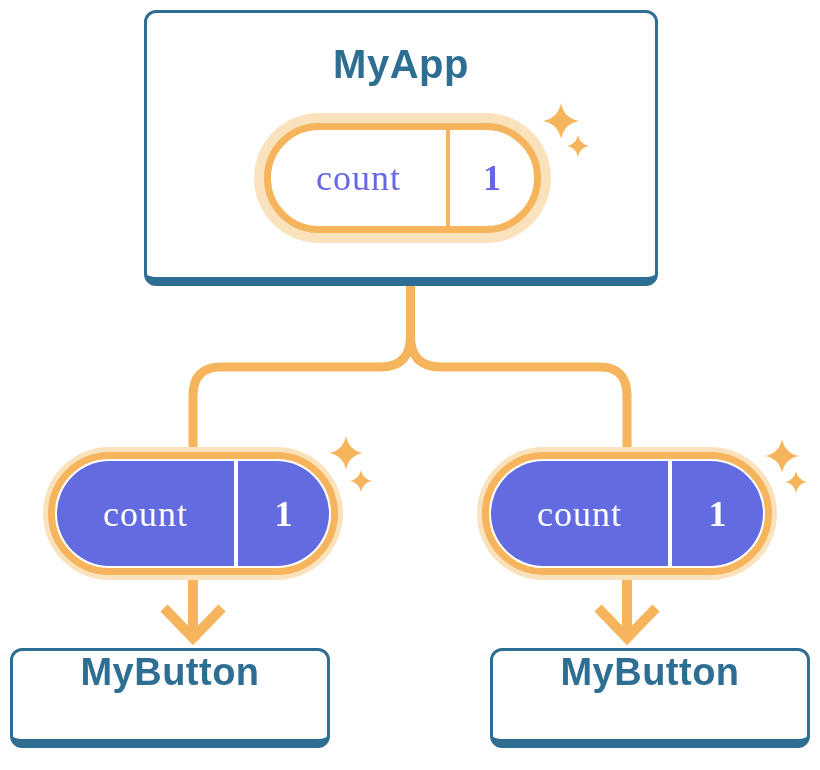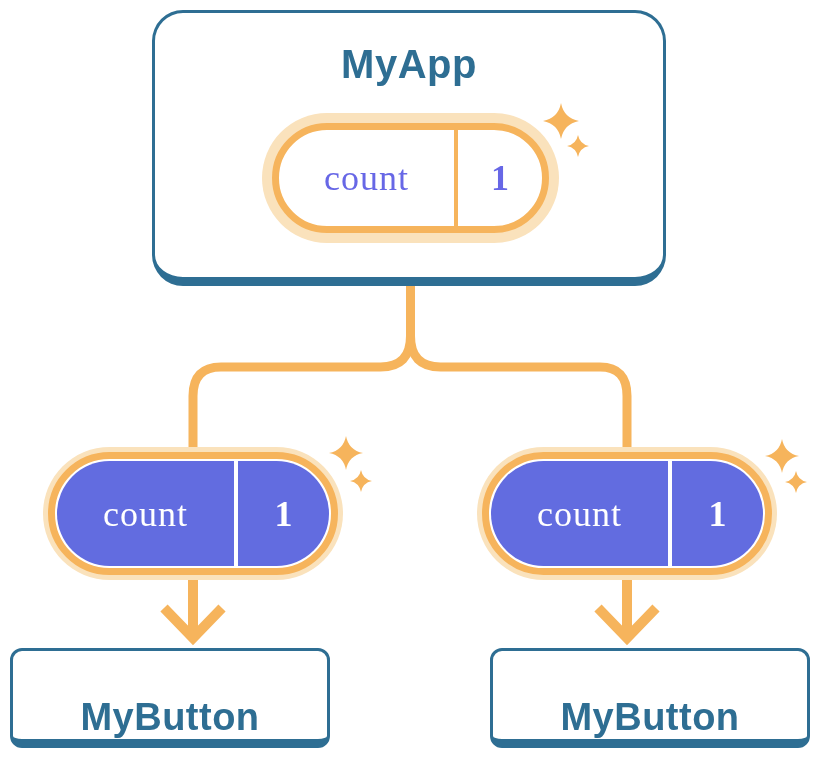--- a/index.html
+++ b/index.html
@@ -19,22 +19,22 @@
   .layer.lines{z-index:0;}
   .layer.sparkles{z-index:2;pointer-events:none;}
   .stroke-orange{stroke:var(--orange);fill:none;}
   .fill-orange{fill:var(--orange);stroke:none;}
 
   
   .card{
     position:absolute;z-index:1;box-sizing:border-box;background:var(--white);
     border:3px solid var(--blue);border-bottom-width:9px;border-radius:12px;
   }
-  .card.root{left:152px;top:10px;width:514px;height:276px;border-radius:31px;}
-  .card.leaf{width:320px;height:100px;display:flex;align-items:flex-end;justify-content:center;}
+  .card.root{left:144px;top:10px;width:514px;height:276px;}
+  .card.leaf{width:320px;height:100px;display:flex;align-items:flex-start;justify-content:center;}
   .card.leaf.left{left:10px;top:648px;}
   .card.leaf.right{left:490px;top:648px;}
   .card-title{
     color:var(--blue);font-weight:700;letter-spacing:0.5px;
   }
   .root .card-title{
     position:absolute;left:0;right:0;top:27px;text-align:center;font-size:40px;line-height:48px;
   }
   .leaf .card-title{font-size:38px;}
 

